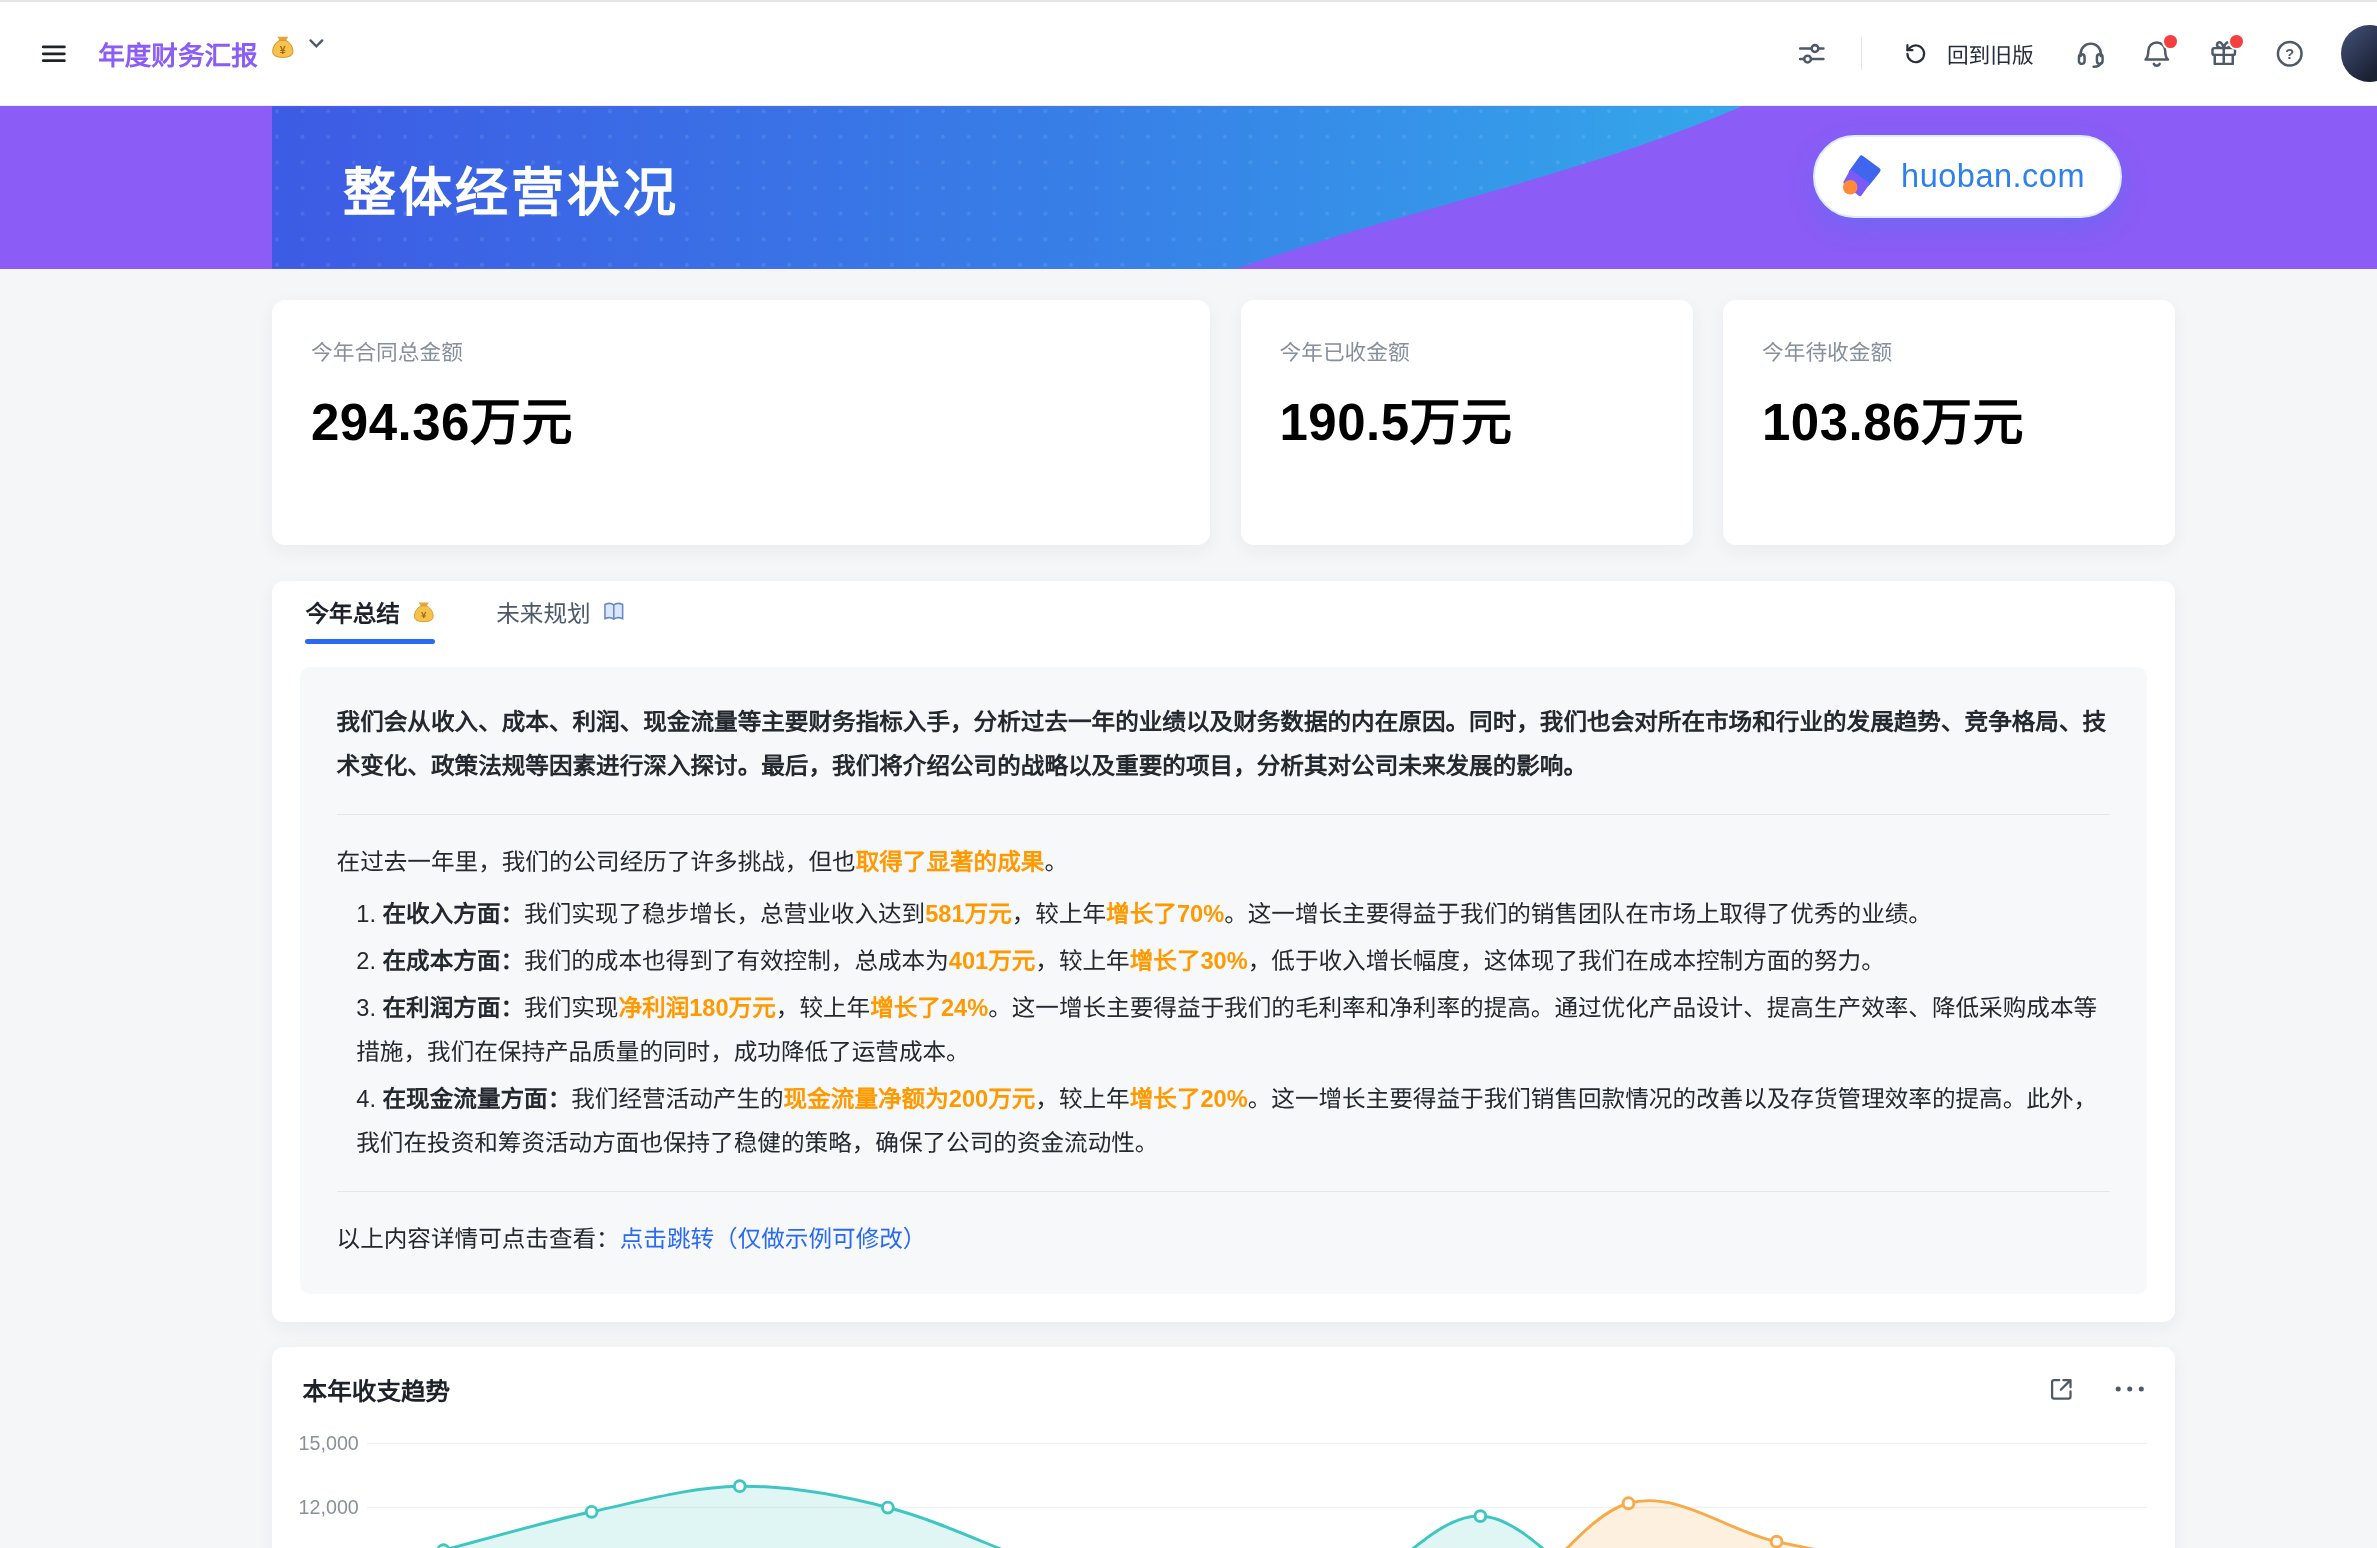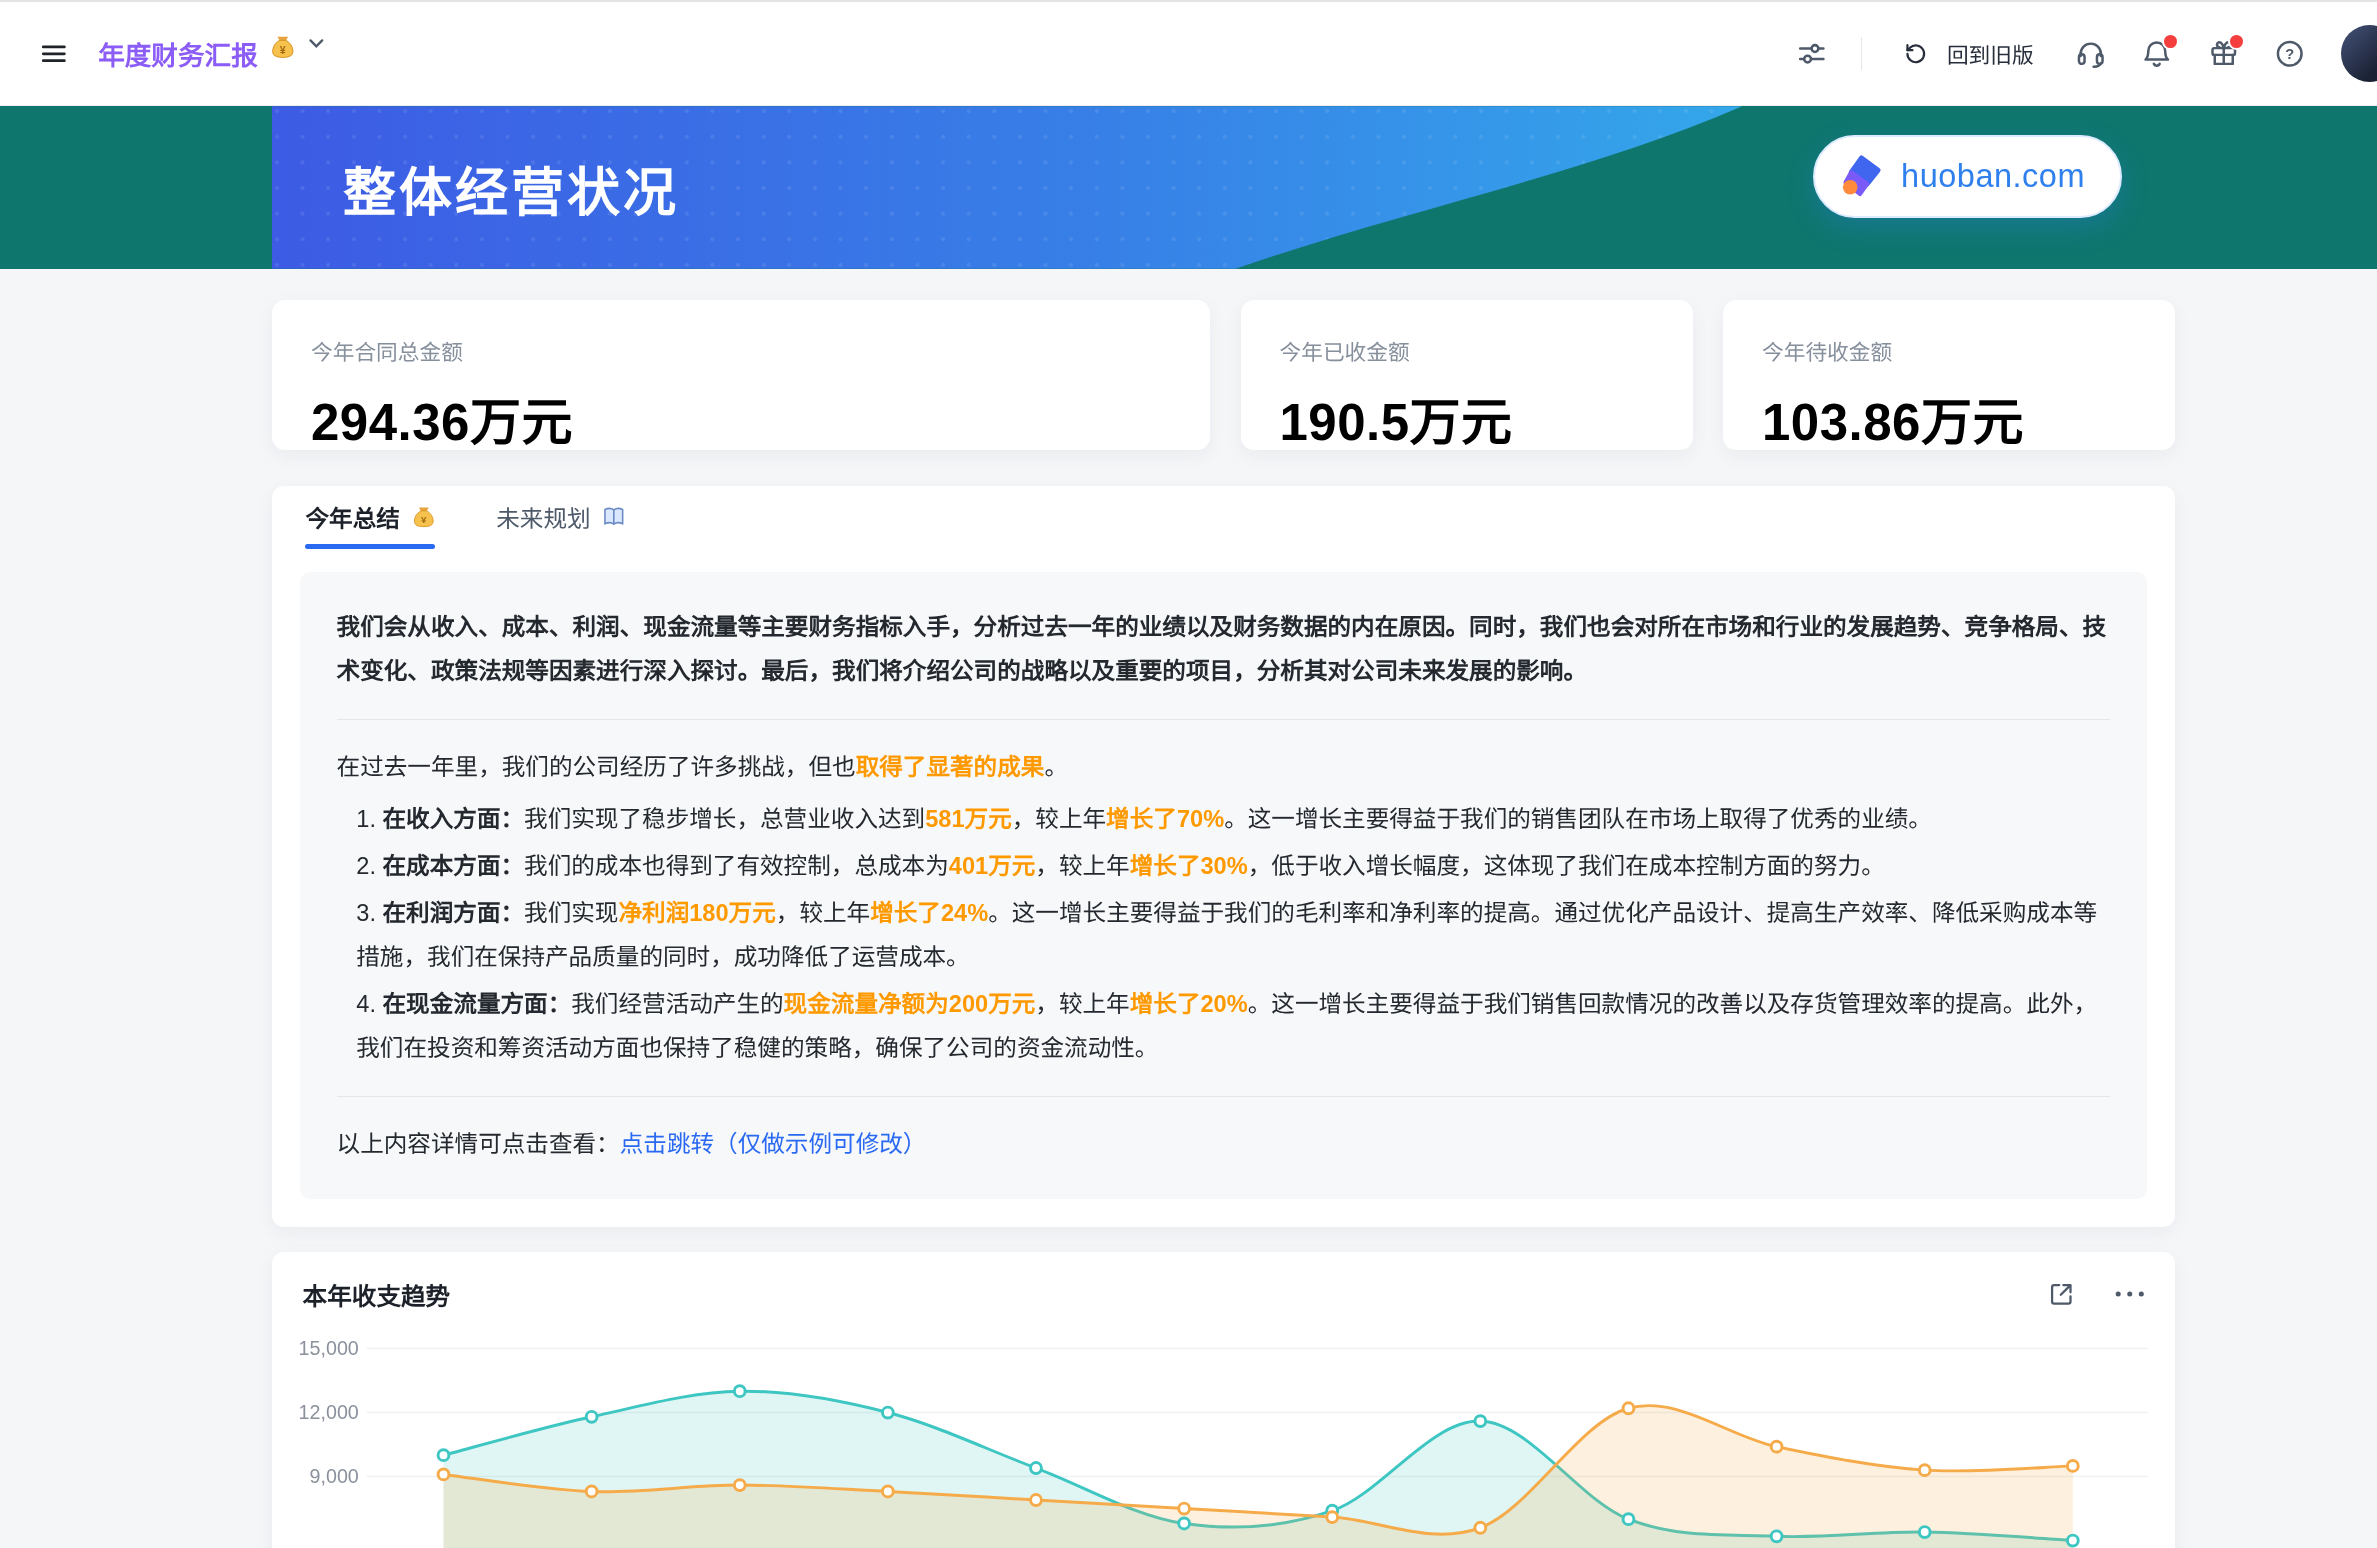--- a/index.html
+++ b/index.html
@@ -18,33 +18,33 @@
   .old-version{display:flex;align-items:center;gap:18px;font-size:21.7px;color:#272e3b;background:none;border:none;cursor:pointer;}
   .ndot{position:absolute;top:-4.9px;right:-5.9px;width:12.8px;height:12.8px;border-radius:50%;background:var(--red,#f53f3f);border:2px solid #fff;}
   .avatar{width:57px;height:57px;border-radius:50%;flex:none;margin-right:-19.7px;cursor:pointer;
     background:linear-gradient(135deg,#44537a 0%,#1b2234 70%);}
 
   
   .page{position:absolute;top:106px;left:0;right:0;bottom:0;overflow:hidden;background:#f4f6f8;}
   .container{width:1903px;margin-left:272px;position:relative;}
 
   
-  .banner-strip{height:163px;background:#0f766e;position:relative;}
+  .banner-strip{height:163px;background:#8b5cf6;position:relative;}
   .banner-inner{height:163px;}
   .swoosh{position:absolute;left:0;top:0;display:block;}
   .banner-title{position:absolute;left:71px;top:50%;transform:translateY(-50%);
     color:#fff;font-size:53px;font-weight:700;letter-spacing:3px;margin:0;}
   .logo-pill{position:absolute;right:53px;top:29px;height:83px;padding:0 35px 0 23.6px;border-radius:45px;background:#fff;
     border:2px solid #dcebff;box-shadow:0 9.9px 25.6px rgba(47,128,237,.28);display:flex;align-items:center;gap:15.8px;cursor:pointer;box-sizing:border-box;}
   .logo-text{font-size:32.5px;color:var(--logo-blue,#2f80ed);font-weight:500;letter-spacing:0.5px;}
 
   
   .stats-row{display:grid;grid-template-columns:938px 452px 452px;gap:30.5px;margin-top:30.5px;}
   .stat-card{background:#fff;border-radius:13px;box-shadow:0 5.9px 17.7px rgba(31,45,61,.05);
-    padding:35px 39px;height:150px;box-sizing:border-box;}
+    padding:35px 39px;height:245px;box-sizing:border-box;}
   .stat-label{font-size:21.7px;color:#868f9c;}
   .stat-value{font-size:51px;font-weight:700;color:#000000;margin-top:15.8px;letter-spacing:0.5px;}
 
   
   .summary-card{margin-top:36px;background:#fff;border-radius:11.8px;box-shadow:0 5.9px 17.7px rgba(31,45,61,.05);
     padding:0 27.6px 27.6px;box-sizing:border-box;}
   .tabbar{display:flex;gap:61px;padding:0 5.9px;height:63px;align-items:center;position:relative;}
   .tab{position:relative;display:flex;align-items:center;gap:11.8px;font-size:23.6px;color:#4e5969;cursor:pointer;height:100%;}
   .tab.active{color:#1d2129;font-weight:700;}
   .tab.active::after{content:"";position:absolute;left:0;right:0;bottom:0;height:4.9px;border-radius:3px;background:var(--link,#2a6af2);}

